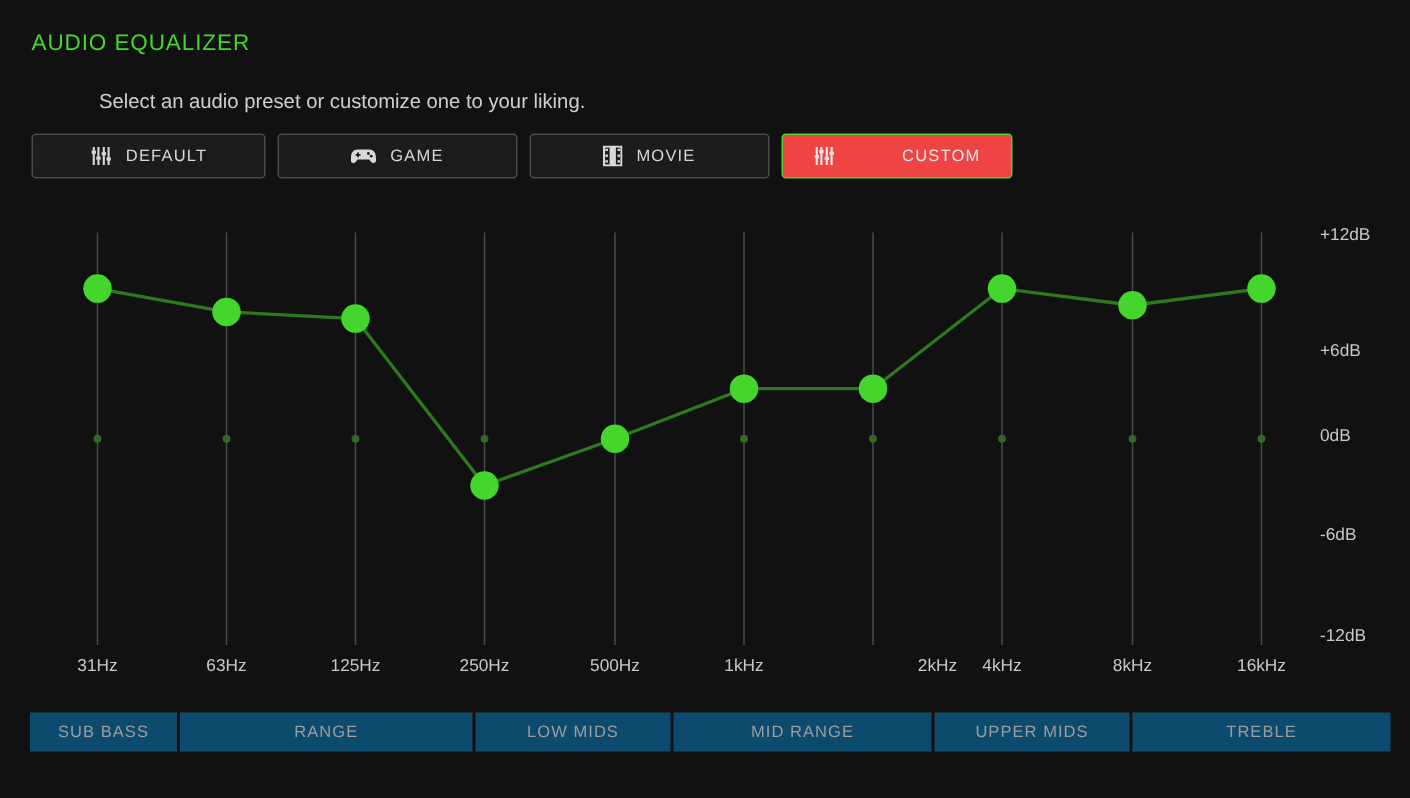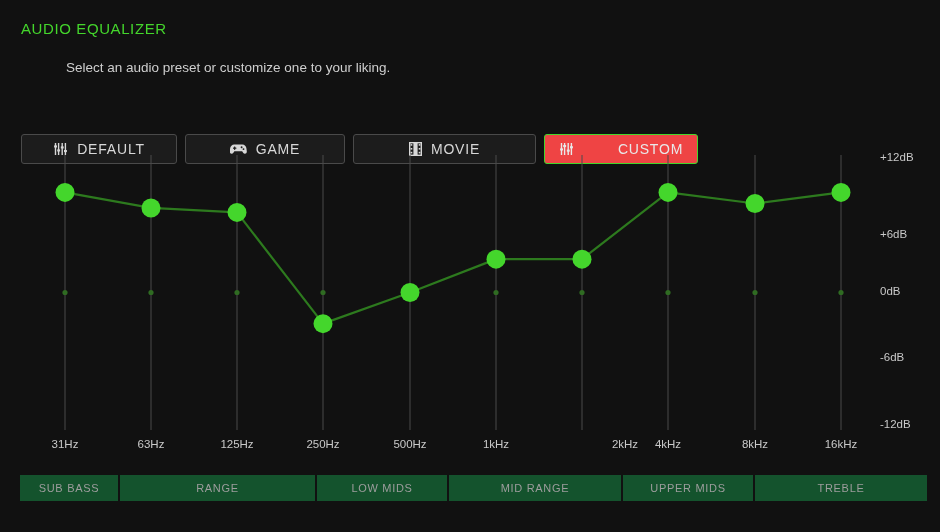--- a/index.html
+++ b/index.html
@@ -36,29 +36,28 @@
     display: flex; gap: 8px;
   }
   .preset-btn {
     height: 30px;
     display: flex; align-items: center; justify-content: center;
     gap: 9px;
     background: #1c1c1c;
     border: 1px solid #4a4a4a;
     border-radius: 3px;
     color: #d8d8d8;
-    font-size: 14px;
+    font-size: 11px;
     letter-spacing: 0.8px;
     cursor: pointer;
     padding: 12px 10px;
-    margin-top: 45px;
   }
   .preset-btn.w-default { width: 156px; }
   .preset-btn.w-game    { width: 160px; }
-  .preset-btn.w-movie   { width: 183px; }
+  .preset-btn.w-movie   { width: 160px; }
   .preset-btn.w-music   { width: 154px; }
   .preset-btn.w-custom  { width: 154px; }
   .preset-btn.selected {
     border-color: #44d62c;
     background: #ef4444;
     color: #e8e8e8;
     gap: 44px;
   }
   .preset-btn .ico { display: flex; align-items: center; }
   .preset-btn .ico svg { display: block; }
@@ -88,21 +87,21 @@
   }
 
   
   .bands {
     position: absolute; left: 20px; top: 475px;
     display: flex; gap: 2px;
     height: 26px;
   }
   .band {
     display: flex; align-items: center; justify-content: center;
-    background: #14532d;
+    background: #0c4a6e;
     color: #9d9d9d;
     font-size: 11px;
     letter-spacing: 0.7px;
     height: 26px;
     cursor: default;
   }
 </style>
 </head>
 <body>
 

